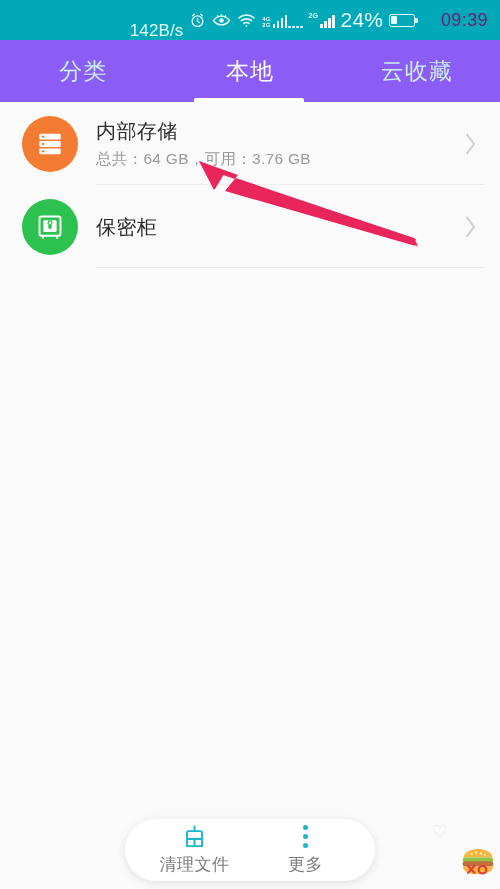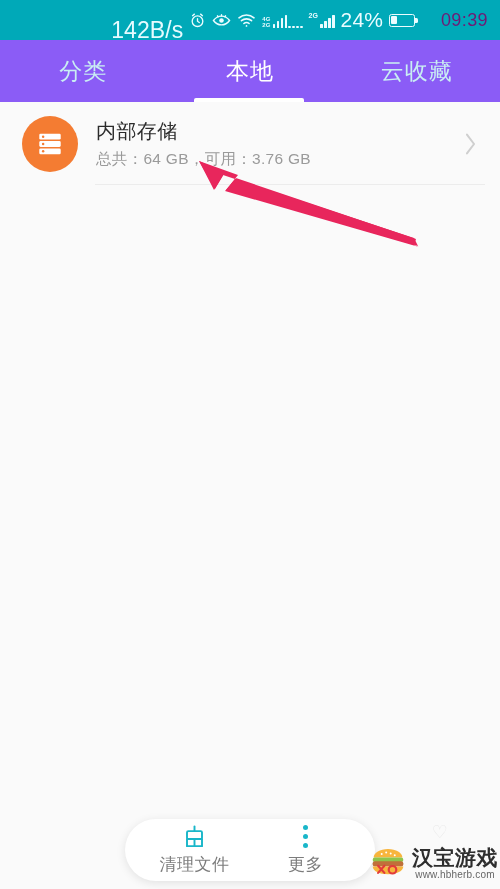--- a/index.html
+++ b/index.html
@@ -27,21 +27,21 @@
     color: #ffffff;
   }
   .status-right {
     display: flex;
     align-items: center;
     gap: 6px;
     color: #eafcff;
     font-size: 17px;
     letter-spacing: 0.1px;
   }
-  .net-speed { font-size: 23px; color: #e6fbff; margin-top: 21px; }
+  .net-speed { font-size: 17px; color: #e6fbff; margin-top: 21px; }
 
   .sb-icon { display: inline-flex; align-items: center; justify-content: center; }
 
   .alarm-icon svg, .eye-icon svg, .wifi-icon svg { display: block; }
 
   .sig-group {
     display: flex;
     align-items: flex-end;
     gap: 1px;
     height: 16px;
@@ -363,20 +363,40 @@
       <div class="item-sub">总共：64 GB，可用：3.76 GB</div>
     </div>
     <div class="chevron">
       <svg width="15" height="26" viewBox="0 0 12 22" fill="none" stroke="#cfcfcf" stroke-width="1.7" stroke-linecap="round" stroke-linejoin="round">
         <path d="M3 3l6 8-6 8"></path>
       </svg>
     </div>
     <div class="divider"></div>
   </div>
 
+  <div class="list-item">
+    <div class="item-icon icon-safe">
+      <svg width="30" height="30" viewBox="0 0 28 28" fill="none">
+        <rect x="4.2" y="4.2" width="19.6" height="18" rx="1.8" stroke="#ffffff" stroke-width="1.8"></rect>
+        <rect x="7.8" y="7.8" width="12.4" height="10.8" rx="1.2" fill="#ffffff"></rect>
+        <rect x="12.4" y="11.2" width="3.2" height="4.4" rx="0.8" fill="#2dc14f"></rect>
+        <path d="M12.3 11.3v-1.3a1.7 1.7 0 0 1 3.4 0v1.3" stroke="#2dc14f" stroke-width="1.2"></path>
+        <path d="M7.4 22.2v2.1M20.6 22.2v2.1" stroke="#ffffff" stroke-width="1.8" stroke-linecap="round"></path>
+      </svg>
+    </div>
+    <div class="item-body">
+      <div class="item-title">保密柜</div>
+    </div>
+    <div class="chevron">
+      <svg width="15" height="26" viewBox="0 0 12 22" fill="none" stroke="#cfcfcf" stroke-width="1.7" stroke-linecap="round" stroke-linejoin="round">
+        <path d="M3 3l6 8-6 8"></path>
+      </svg>
+    </div>
+    <div class="divider"></div>
+  </div>
 
 </div>
 
 <svg class="annotation" viewBox="0 0 500 889">
   <g fill="#e8265c">
     <path d="M199 161 L236 178 L225 191 L419 247 L414 245 L416 239 L224 174 L215 189 Z"></path>
     <path d="M199 161 L238 175 L226 190 L418 246 L414 238 L223 175 L214 190 Z"></path>
   </g>
 </svg>
 
@@ -416,17 +436,13 @@
     <circle cx="15" cy="10" r="1.1" fill="#fff"></circle>
       <circle cx="20" cy="8.4" r="1.1" fill="#fff"></circle>
     <circle cx="25" cy="9.4" r="1.1" fill="#fff"></circle>
       <circle cx="29.5" cy="11.4" r="1.1" fill="#fff"></circle>
     <rect x="5" y="14" width="34" height="5" rx="2.4" fill="#8fc44b"></rect>
     <rect x="5" y="18" width="34" height="6" rx="2.4" fill="#c0703a"></rect>
     <path d="M5 24h34c0 5-7.2 8.6-17 8.6S5 29 5 24Z" fill="#f7b53d"></path>
     <path d="M11 23l7 8M18 23l-7 8" stroke="#e23b3b" stroke-width="2.4" stroke-linecap="round"></path>
     <circle cx="27" cy="27.5" r="4.2" fill="none" stroke="#e23b3b" stroke-width="2.4"></circle>
   </svg>
-  <div class="wm-text">
-    <div class="wm-title">汉宝游戏</div>
-    <div class="wm-url">www.hbherb.com</div>
-  </div>
 </div>
 
 </body></html>

